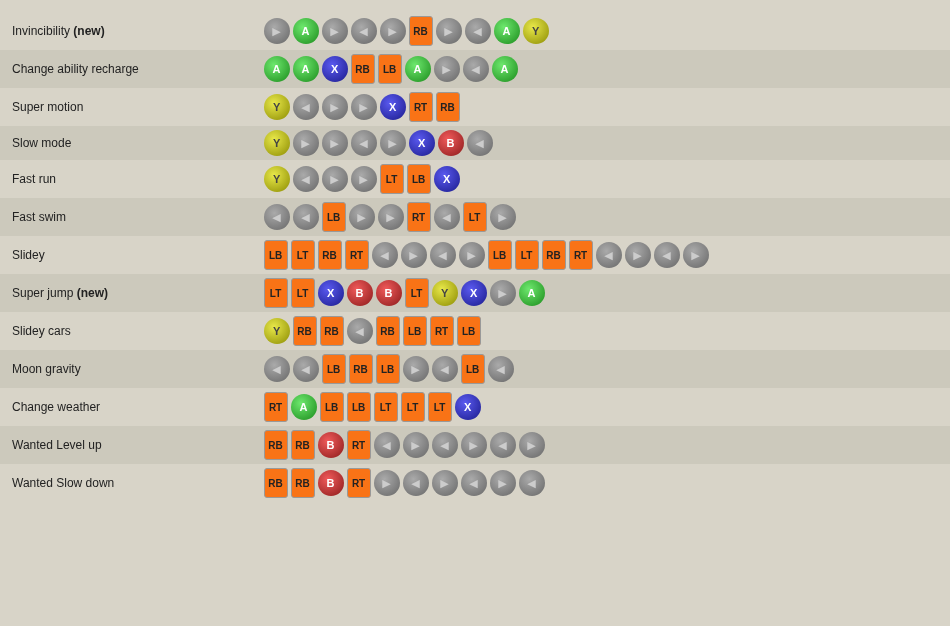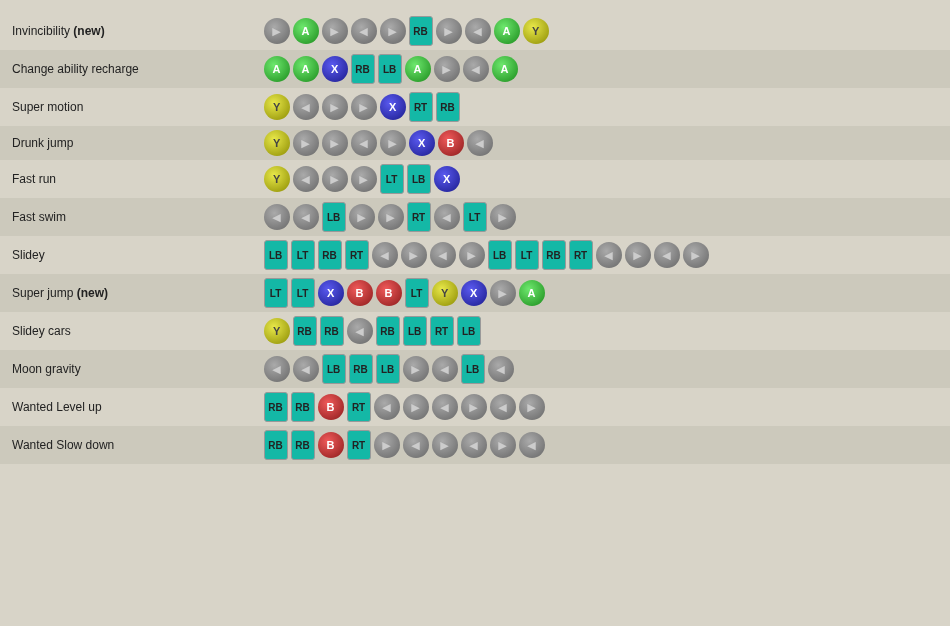--- a/index.html
+++ b/index.html
@@ -51,21 +51,21 @@
       font-weight: bold;
       height: 22px;
       min-width: 26px;
       padding: 0 4px;
       color: #fff;
       background: #888;
       border: 1px solid #666;
       user-select: none;
     }
     .btn-text {
-      background: #14b8a6;
+      background: #f97316;
       color: #222;
       border: 1px solid #999;
       border-radius: 3px;
       font-size: 10px;
       font-weight: bold;
       height: 30px;
       min-width: 24px;
       padding: 0 3px;
     }
     .btn-circle {
@@ -178,21 +178,21 @@
             <span class="btn-gray-circle">
               <span style="font-size:11px;color:#ccc;">▶</span>
             </span>
             <span class="btn-circle circle-blue">X</span>
             <span class="btn btn-text">RT</span>
             <span class="btn btn-text">RB</span>
           </div>
         </td>
       </tr>
       <tr>
-        <td class="cheat-name">Drunk jump</td>
+        <td class="cheat-name">Slow mode</td>
         <td>
           <div class="buttons-cell">
             <span class="btn-circle circle-yellow">Y</span>
             <span class="btn-gray-circle">
               <span style="font-size:11px;color:#ccc;">▶</span>
             </span>
             <span class="btn-gray-circle">
               <span style="font-size:11px;color:#ccc;">▶</span>
             </span>
             <span class="btn-gray-circle">
@@ -348,20 +348,35 @@
             <span class="btn-gray-circle">
               <span style="font-size:11px;color:#ccc;">▶</span>
             </span>
             <span class="btn-gray-circle">
               <span style="font-size:11px;color:#ccc;">◀</span>
             </span>
             <span class="btn btn-text">LB</span>
             <span class="btn-gray-circle">
               <span style="font-size:11px;color:#ccc;">◀</span>
             </span>
+          </div>
+        </td>
+      </tr>
+      <tr>
+        <td class="cheat-name">Change weather</td>
+        <td>
+          <div class="buttons-cell">
+            <span class="btn btn-text">RT</span>
+            <span class="btn-circle circle-green">A</span>
+            <span class="btn btn-text">LB</span>
+            <span class="btn btn-text">LB</span>
+            <span class="btn btn-text">LT</span>
+            <span class="btn btn-text">LT</span>
+            <span class="btn btn-text">LT</span>
+            <span class="btn-circle circle-blue">X</span>
           </div>
         </td>
       </tr>
       <tr>
         <td class="cheat-name">Wanted Level up</td>
         <td>
           <div class="buttons-cell">
             <span class="btn btn-text">RB</span>
             <span class="btn btn-text">RB</span>
             <span class="btn-circle circle-red">B</span>

